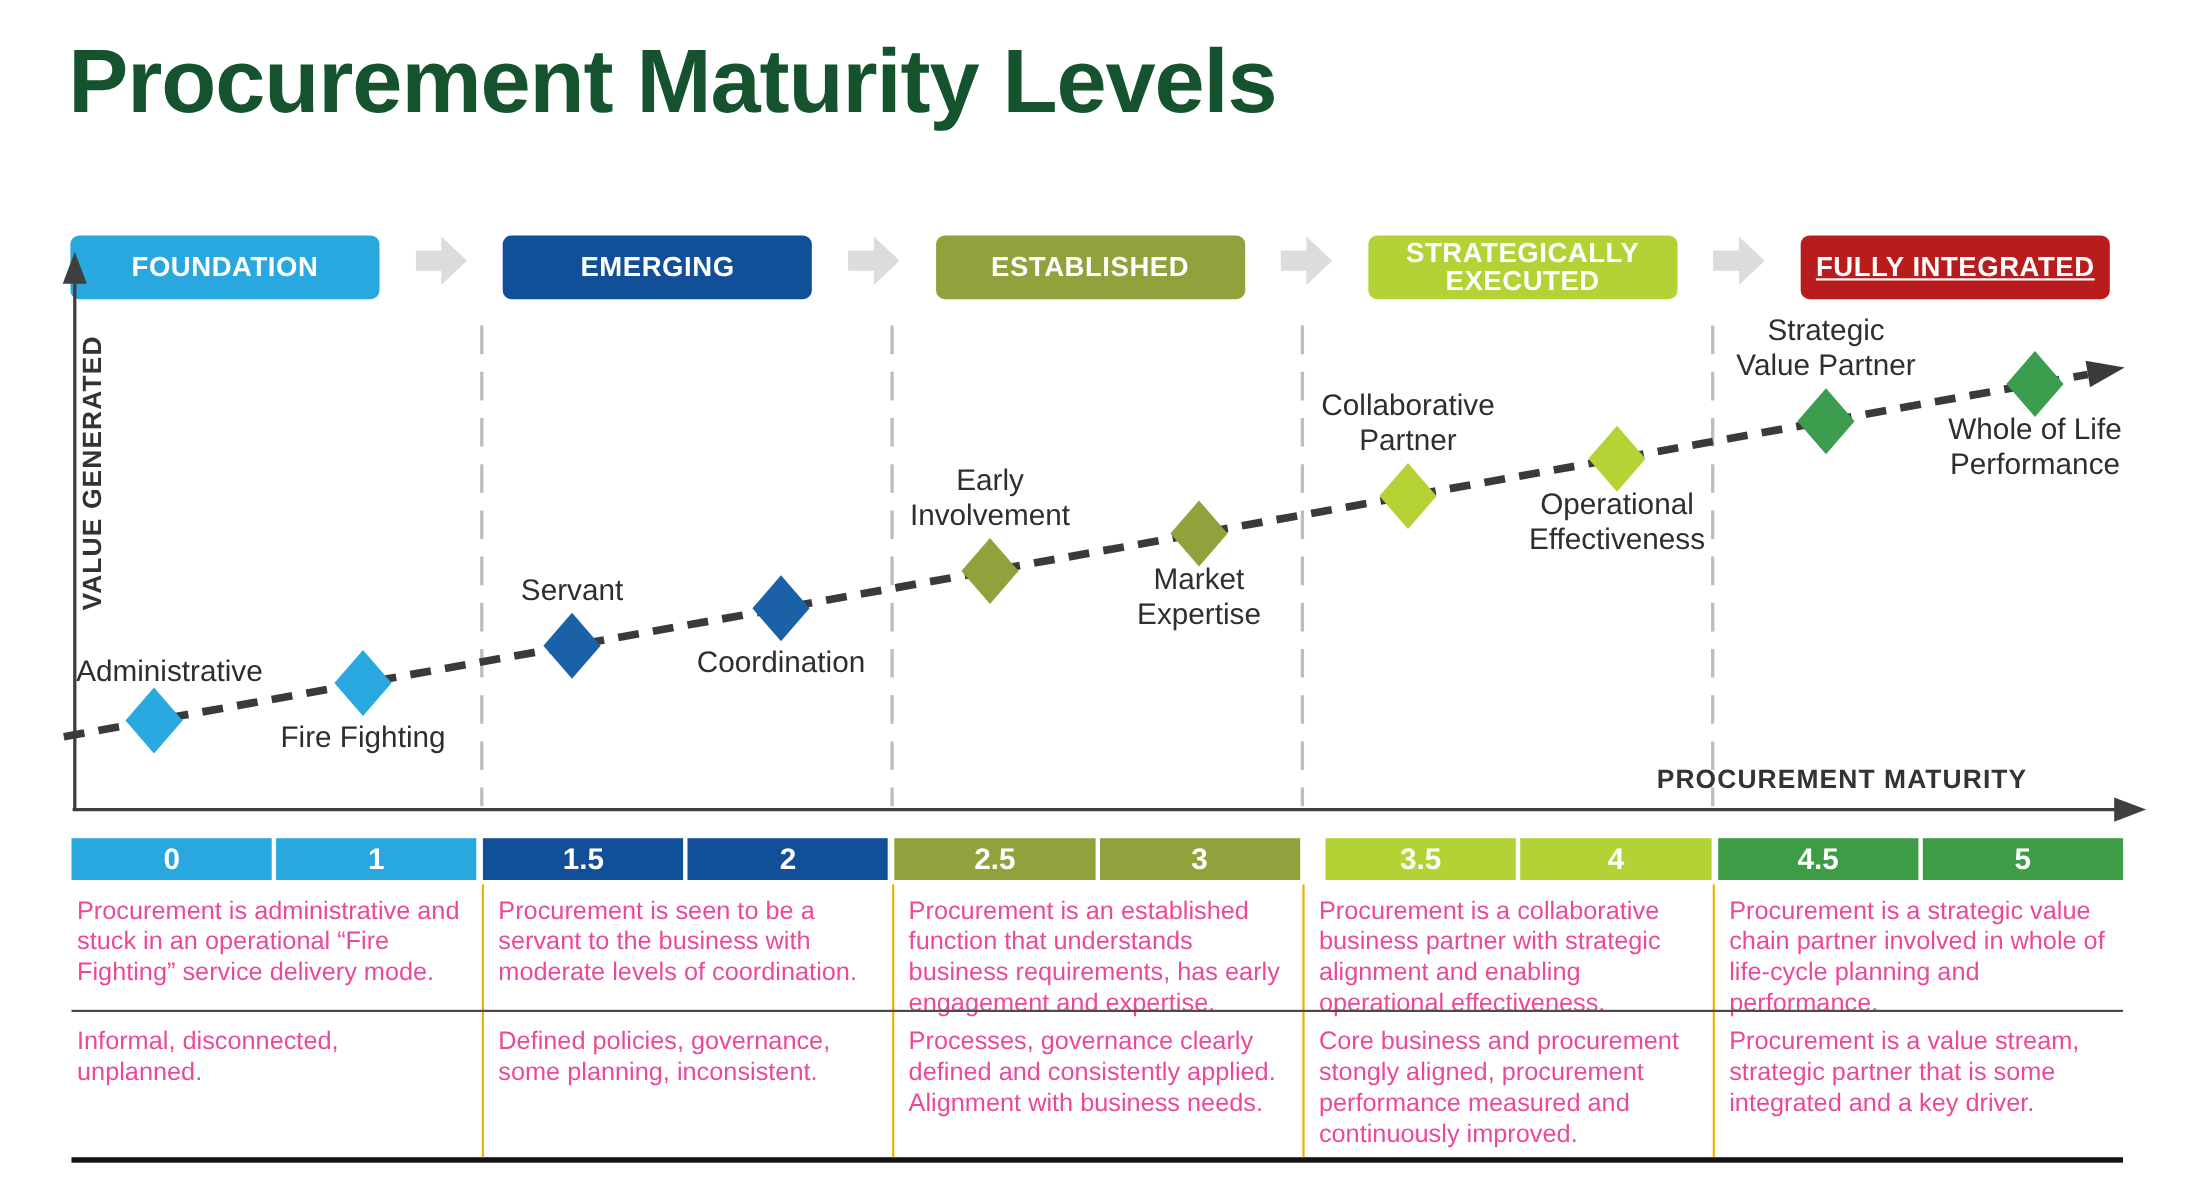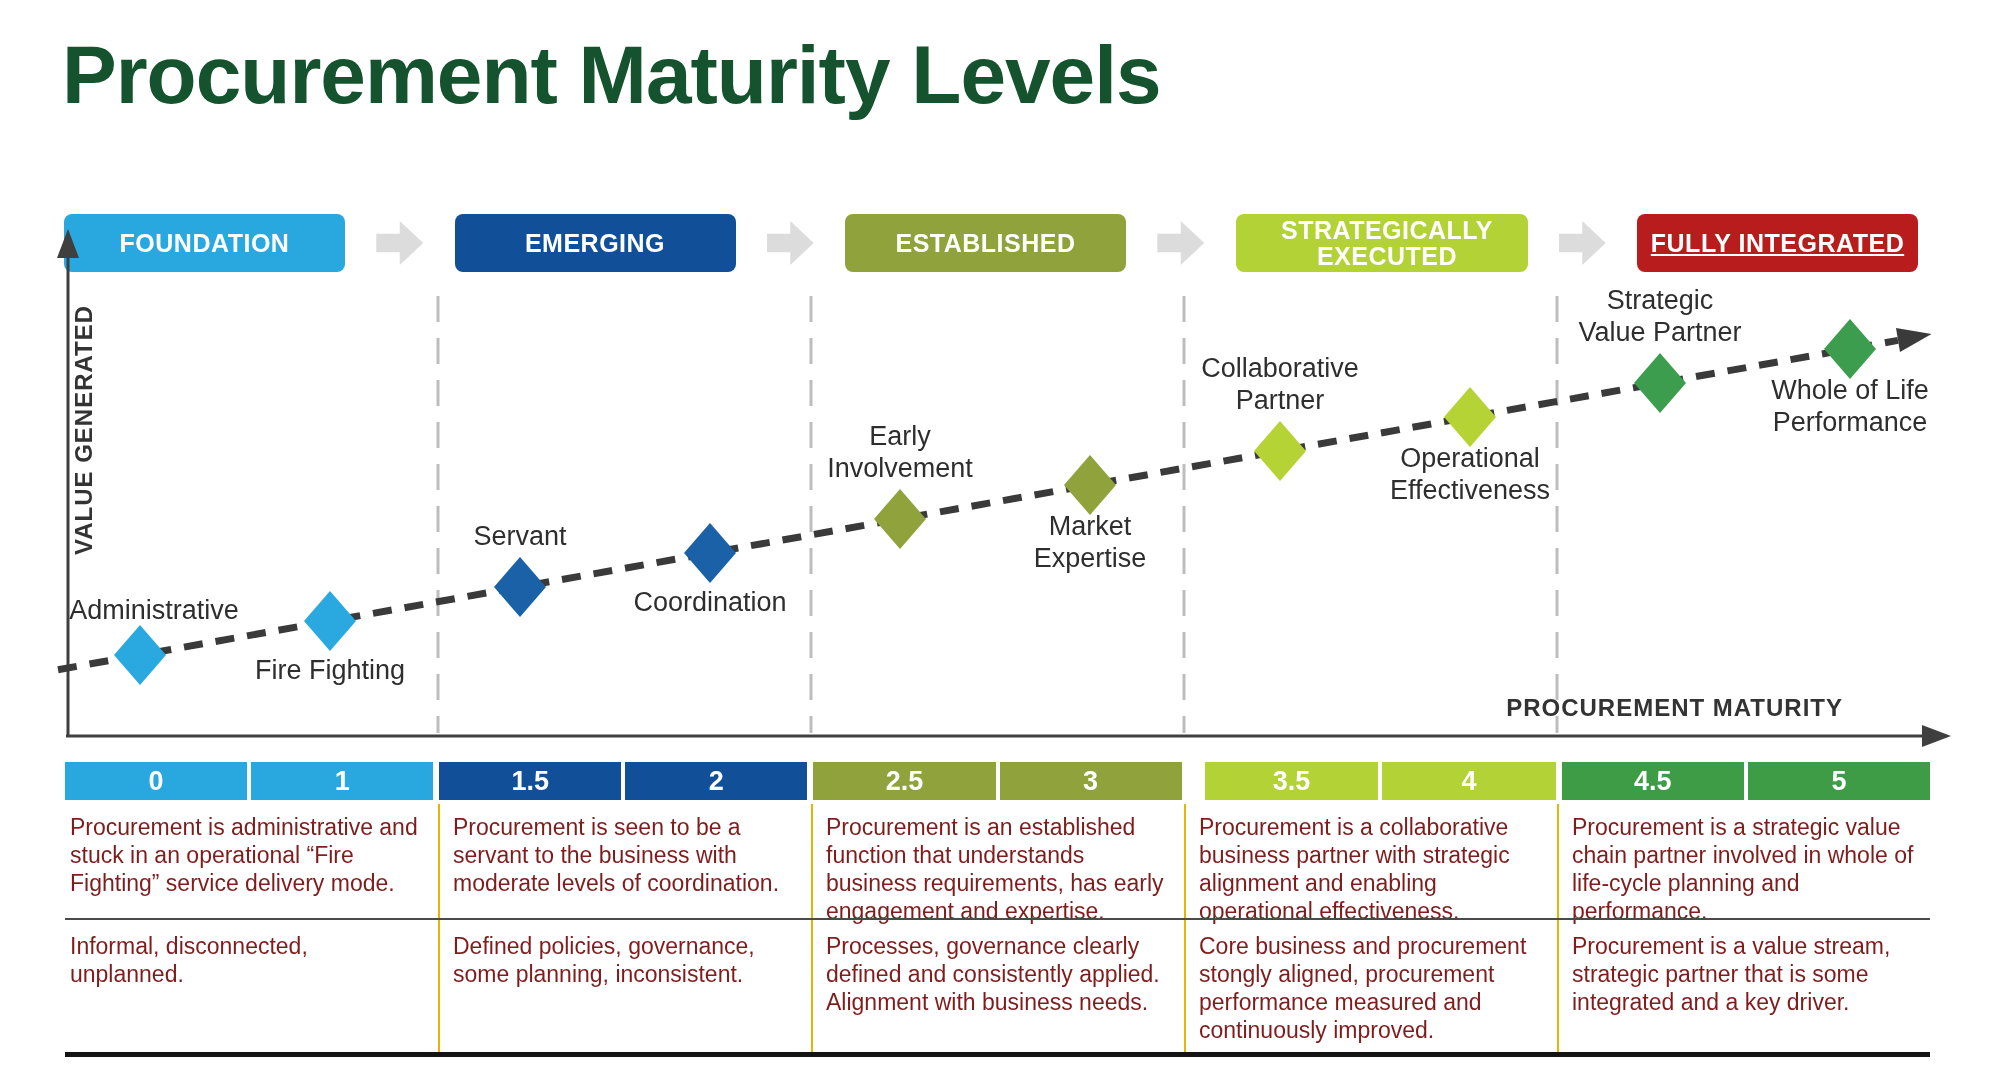--- a/index.html
+++ b/index.html
@@ -8,21 +8,21 @@
     font-family:"Liberation Sans", sans-serif;
   }
   .page-title{
     position:absolute;left:62px;top:28px;
     font-size:82px;font-weight:bold;color:#14532d;letter-spacing:-1px;
     white-space:nowrap;
   }
   
   .badges{
     position:absolute;left:64px;top:214px;width:1854px;height:58px;
-    display:flex;justify-content:space-between;align-items:center;
+    display:flex;justify-content:space-between;
   }
   .badge{
     width:281px;height:58px;border-radius:8px;
     display:flex;flex-direction:column;justify-content:center;align-items:center;
     color:#fff;font-weight:bold;font-size:25px;letter-spacing:.5px;
     text-align:center;line-height:1.06;
   }
   .badge-arrow{
     width:47px;height:46px;background:#dcdcdc;
     clip-path:polygon(0% 30%,50% 30%,50% 2%,100% 50%,50% 98%,50% 70%,0% 70%);
@@ -44,21 +44,21 @@
   }
   
   .maturity-table{
     position:absolute;left:65px;top:804px;width:1865px;
     display:flex;border-bottom:5px solid #141414;box-sizing:border-box;
   }
   .tcol{width:373px;box-sizing:border-box;}
   .tcol + .tcol{border-left:2px solid #eab308;}
   .tcell{
     box-sizing:border-box;padding:9px 16px 0 13px;
-    font-size:23px;line-height:1.22;color:#7f1d1d;
+    font-size:23px;line-height:1.22;color:#ec4899;
   }
   .tcell.first{padding-left:5px;}
   .cell-r1{height:114px;}
   .cell-r2{height:134px;padding-top:14px;}
   .row-divider{
     position:absolute;left:0;top:114px;width:100%;height:2px;background:#4a4a4a;
   }
 </style>
 </head>
 <body>
@@ -71,21 +71,21 @@
     </div>
     <div class="badge-arrow"></div>
     <div class="badge" style="background: rgb(17, 79, 152);">
       <span>EMERGING</span>
     </div>
     <div class="badge-arrow"></div>
     <div class="badge" style="background: rgb(143, 162, 59);">
       <span>ESTABLISHED</span>
     </div>
     <div class="badge-arrow"></div>
-    <div class="badge" style="background: rgb(178, 210, 53); padding-left: 11px;">
+    <div class="badge" style="background: rgb(178, 210, 53);">
       <span>STRATEGICALLY</span>
       <span>EXECUTED</span>
     </div>
     <div class="badge-arrow"></div>
     <div class="badge" style="background: #b91c1c; text-decoration: underline;">
       <span>FULLY INTEGRATED</span>
     </div>
   </div>
 
 <svg class="chart" viewBox="0 0 2000 1092">

